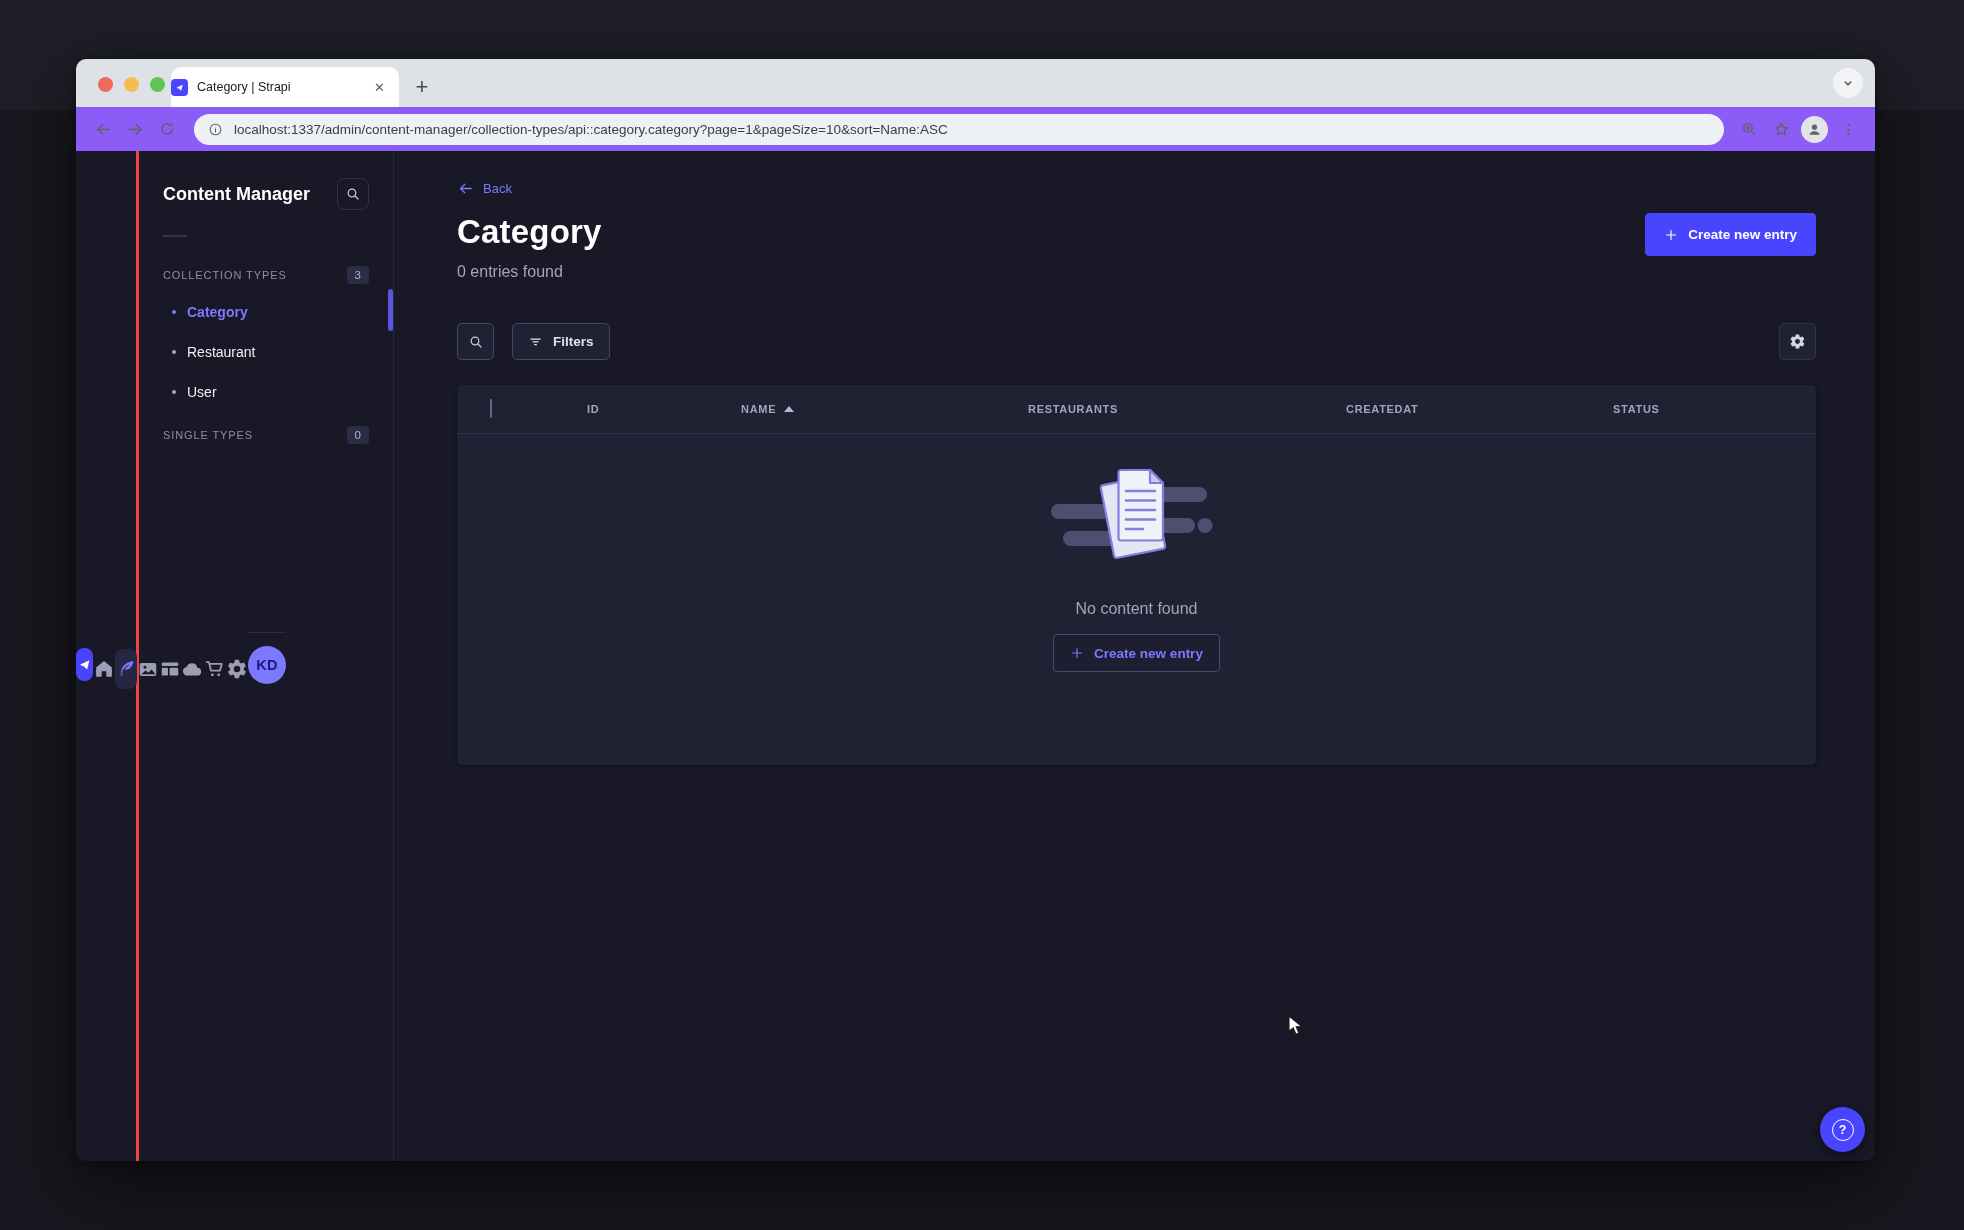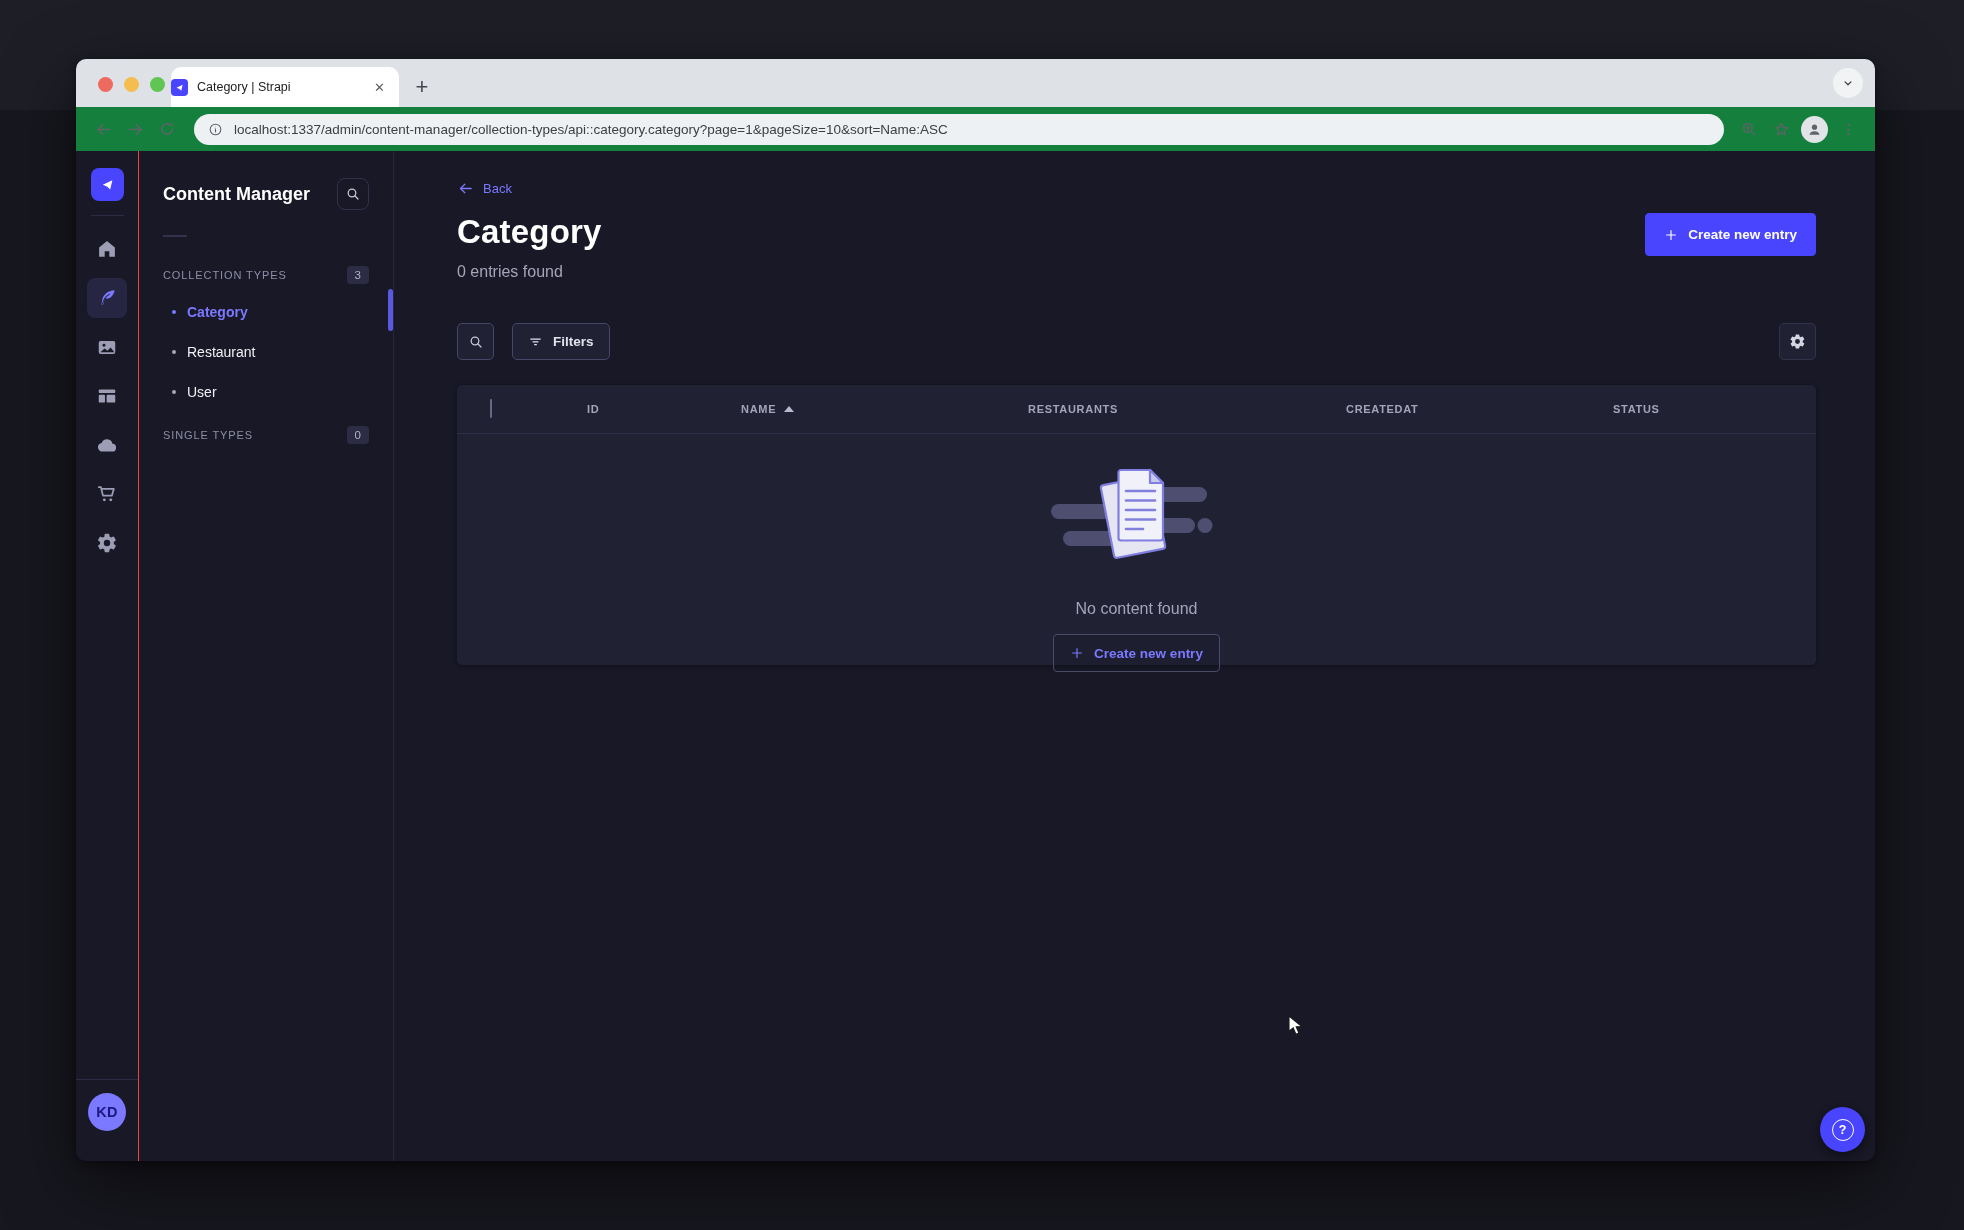--- a/index.html
+++ b/index.html
@@ -30,31 +30,31 @@
     border-radius:10px 10px 0 0; display:flex; align-items:center; gap:9px;
     padding:0 10px 0 0;
   }
   .favicon { width:17px; height:17px; border-radius:4px; background:#4945ff; display:grid; place-items:center; flex:0 0 auto; }
   .tab-title { flex:1; font-size:12.5px; color:#202124; white-space:nowrap; overflow:hidden; }
   .tab-close { color:#5f6368; font-size:13px; line-height:1; padding:2px 4px; cursor:default; }
   .newtab { width:30px; height:30px; margin:0 0 5px 8px; display:grid; place-items:center; color:#45494e; font-size:22px; font-weight:400; border-radius:50%; }
   .tabstrip-chevron { position:absolute; right:12px; top:9px; width:30px; height:30px; border-radius:50%; background:#f2f3f5; display:grid; place-items:center; color:#3c4043; }
 
   
-  .toolbar { flex:0 0 44px; background:#15803d; display:flex; align-items:center; padding:0 12px; gap:2px; }
+  .toolbar { flex:0 0 44px; background:#8b5cf6; display:flex; align-items:center; padding:0 12px; gap:2px; }
   .tool-icon { width:30px; height:30px; display:grid; place-items:center; color:#5f6368; border-radius:50%; }
   .omnibox { flex:1; height:31px; background:#eef1f3; border-radius:16px; margin:0 8px 0 10px; display:flex; align-items:center; gap:11px; padding:0 14px; }
   .omnibox-url { font-size:13.5px; color:#3c4043; white-space:nowrap; overflow:hidden; }
   .profile-chip { width:27px; height:27px; border-radius:50%; background:#e2e4e7; display:grid; place-items:center; color:#5f6368; margin:0 3px; }
 
   
   .app { flex:1; min-height:0; display:flex; background:#181826; position:relative; }
 
   
-  .mininav { width:63px; flex:0 0 63px; border-right:1px solid #ef4444; display:flex; flex-direction:column; align-items:center; padding:17px 0 16px; }
+  .mininav { width:63px; flex:0 0 63px; border-right:3px solid #ef4444; display:flex; align-items:center; padding:17px 0 0; }
   .logo { width:33px; height:33px; border-radius:8px; background:#4945ff; display:grid; place-items:center; }
   .mini-divider { width:33px; height:1px; background:#2b2b44; margin:14px 0 4px; }
   .mini-icon { width:40px; height:40px; border-radius:8px; display:grid; place-items:center; color:#9d9db5; margin-top:9px; }
   .mini-icon.active { background:#262642; color:#7b79ff; }
   .mini-spacer { flex:1; }
   .mini-footer { width:100%; border-top:1px solid #2b2b44; display:grid; place-items:center; padding:13px 0 14px; }
   .avatar { width:38px; height:38px; border-radius:50%; background:#7b79ff; color:#1c1880; font-weight:700; font-size:14.5px; display:grid; place-items:center; letter-spacing:.3px; }
 
   
   .subnav { width:255px; flex:0 0 255px; border-right:1px solid #26263c; padding:27px 24px 0; position:relative; }
@@ -79,21 +79,21 @@
   .page-title { margin:0; font-size:33px; font-weight:700; color:#fff; letter-spacing:.2px; }
   .btn-primary { height:43px; background:#4945ff; border:1px solid #4945ff; border-radius:4px; color:#fff; font-size:13.5px; font-weight:600; display:inline-flex; align-items:center; gap:10px; padding:0 18px; cursor:default; }
   .subtitle { margin-top:7px; color:#a5a5ba; font-size:16px; }
   .actions { display:flex; align-items:center; gap:18px; margin-top:42px; }
   .icon-btn { width:37px; height:37px; border-radius:5px; border:1px solid #464669; background:#212134; display:grid; place-items:center; color:#c8c8d8; }
   .btn-filters { height:37px; border:1px solid #464669; background:#212134; border-radius:5px; color:#e2e2ec; font-size:13.5px; font-weight:600; display:inline-flex; align-items:center; gap:10px; padding:0 15px; }
   .actions-spacer { flex:1; }
   .gear-btn { border-color:#32324d; }
 
   
-  .card { margin-top:25px; height:280px; background:#212134; border-radius:5px; box-shadow:0 1px 4px rgba(3,3,5,.35); }
+  .card { margin-top:25px; height:380px; background:#212134; border-radius:5px; box-shadow:0 1px 4px rgba(3,3,5,.35); }
   .thead { display:grid; grid-template-columns:97px 154px 287px 318px 267px 1fr; align-items:center; height:49px; padding-left:33px; border-bottom:1px solid #2e2e48; }
   .checkbox { width:21px; height:21px; border-radius:4px; background:#55557d; border:1px solid #666687; }
   .th { font-size:11px; font-weight:700; letter-spacing:.7px; color:#a5a5ba; display:flex; align-items:center; gap:8px; }
   .sort-asc { width:0; height:0; border-left:5px solid transparent; border-right:5px solid transparent; border-bottom:6px solid #b8b8cf; }
 
   
   .empty { display:flex; flex-direction:column; align-items:center; }
   .empty-illustration { margin-top:30px; }
   .empty-msg { margin-top:24px; color:#a5a5ba; font-size:16px; }
   .btn-ghost { margin-top:16px; height:38px; border:1px solid #4a4a6a; background:rgba(24,24,38,.25); border-radius:4px; color:#7b79ff; font-size:13.5px; font-weight:600; display:inline-flex; align-items:center; gap:10px; padding:0 16px; }

